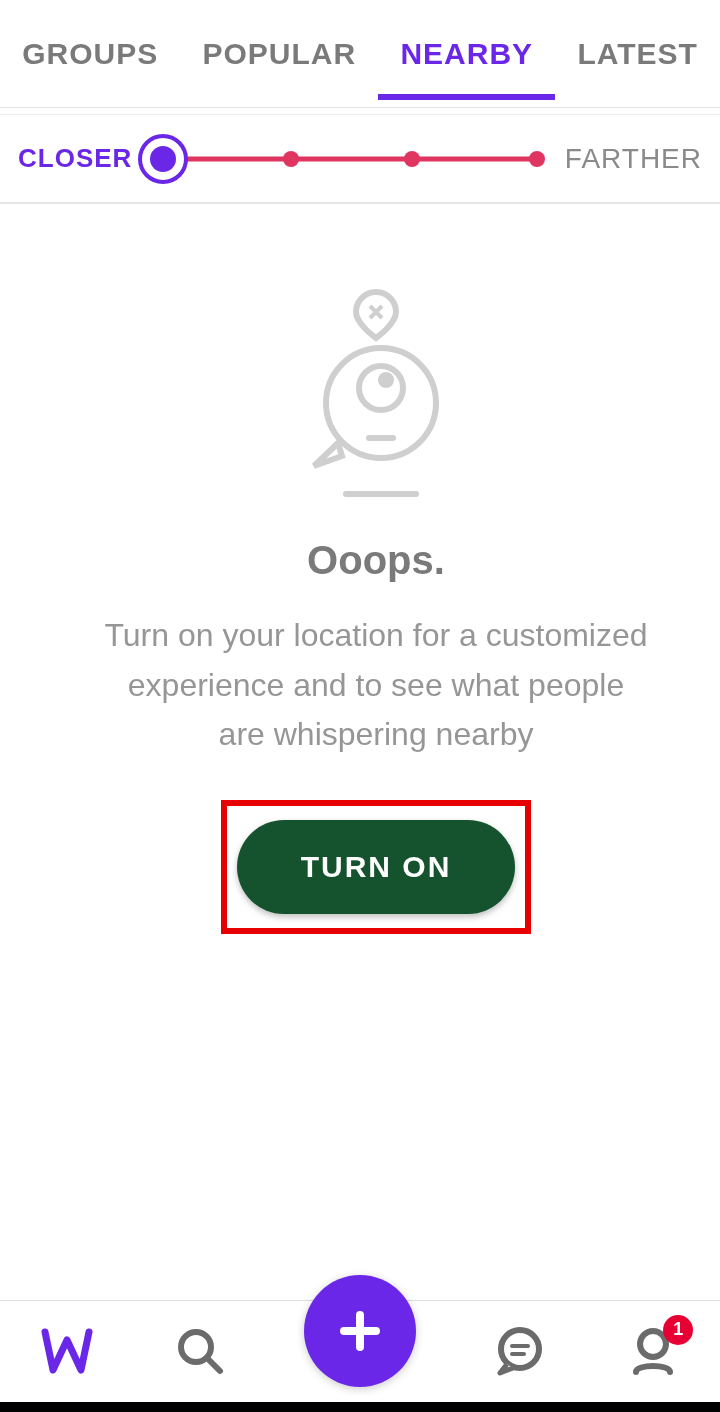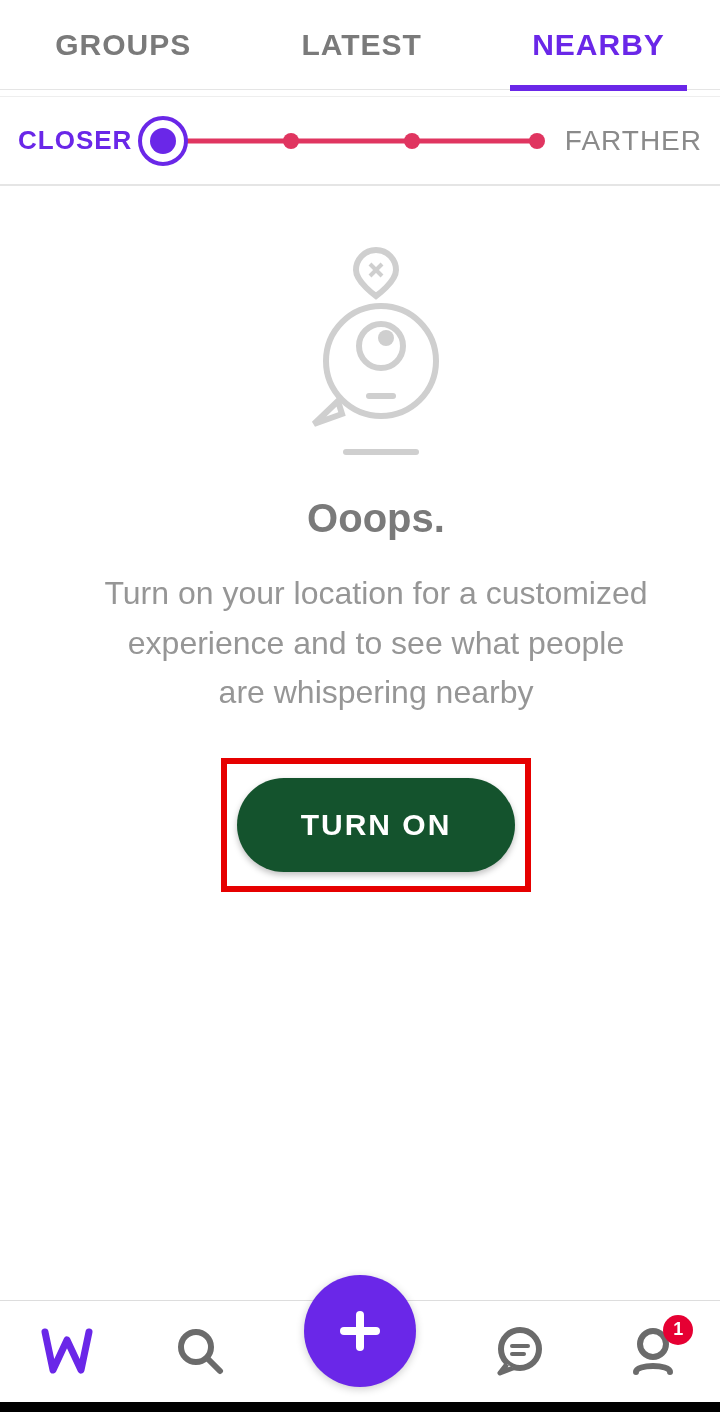--- a/index.html
+++ b/index.html
@@ -8,21 +8,21 @@
       height: 1412px;
       font-family: -apple-system, BlinkMacSystemFont, "Segoe UI", sans-serif;
       background: #fff;
       position: relative;
       overflow: hidden;
     }
     .tabs {
       display: flex;
       justify-content: space-around;
       align-items: center;
-      height: 90px;
+      height: 108px;
       border-bottom: 1px solid #e5e5e5;
     }
     .tab {
       font-size: 30px;
       font-weight: 700;
       letter-spacing: 1px;
       color: #7a7a7a;
       padding: 28px 12px 28px 12px;
       position: relative;
       cursor: pointer;
@@ -103,21 +103,21 @@
     .slider-dot {
       position: absolute;
       width: 16px;
       height: 16px;
       border-radius: 50%;
       background: #e03560;
       top: 50%;
       transform: translate(-50%, -50%);
     }
     .content {
-      padding-top: 60px;
+      padding-top: 84px;
       text-align: center;
       margin-left: 32px;
     }
     .illustration {
       display: flex;
       flex-direction: column;
       align-items: center;
       margin-bottom: 40px;
     }
     .oops-title {
@@ -203,22 +203,23 @@
       right: 0;
       height: 10px;
       background: #000;
     }
   </style>
 </head>
 <body>
 
 <div class="tabs">
   <div class="tab">GROUPS</div>
+  <div class="tab">POPULAR</div>
+  <div class="tab active">NEARBY</div>
   <div class="tab">LATEST</div>
-  <div class="tab active">NEARBY</div>
 </div>
 
 <div class="slider-bar">
   <span class="slider-label-left">CLOSER</span>
   <div class="slider-track">
     <div class="slider-line"></div>
     <div class="slider-dot" style="left:38%"></div>
     <div class="slider-dot" style="left:68%"></div>
     <div class="slider-dot" style="left:99%"></div>
     <div class="slider-handle">

